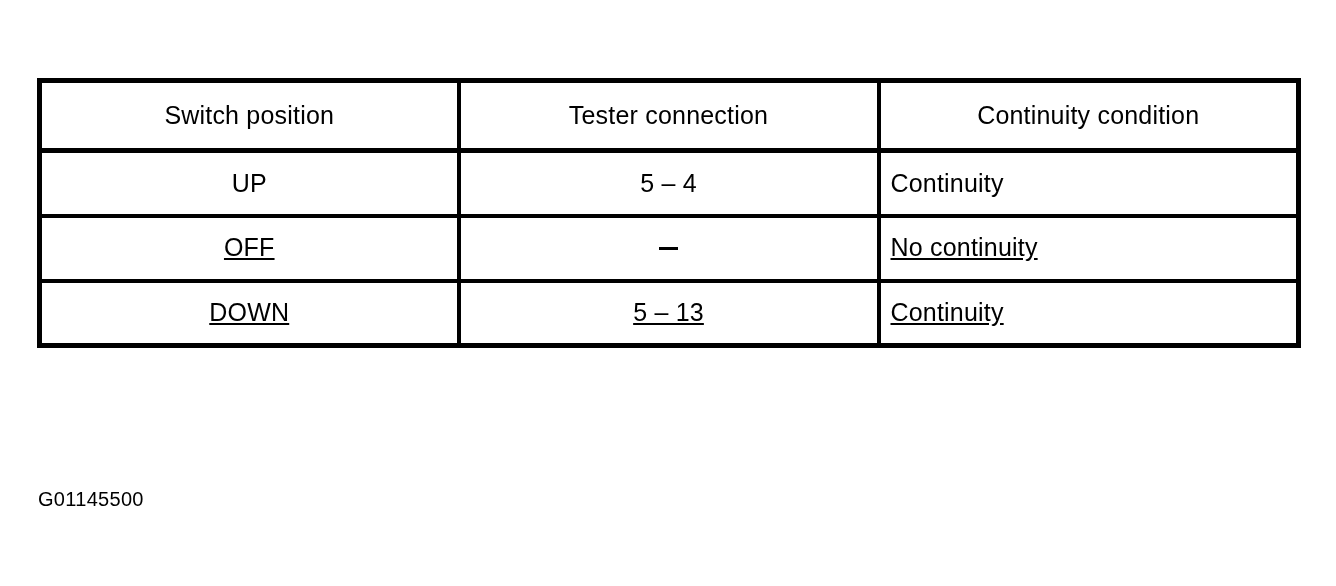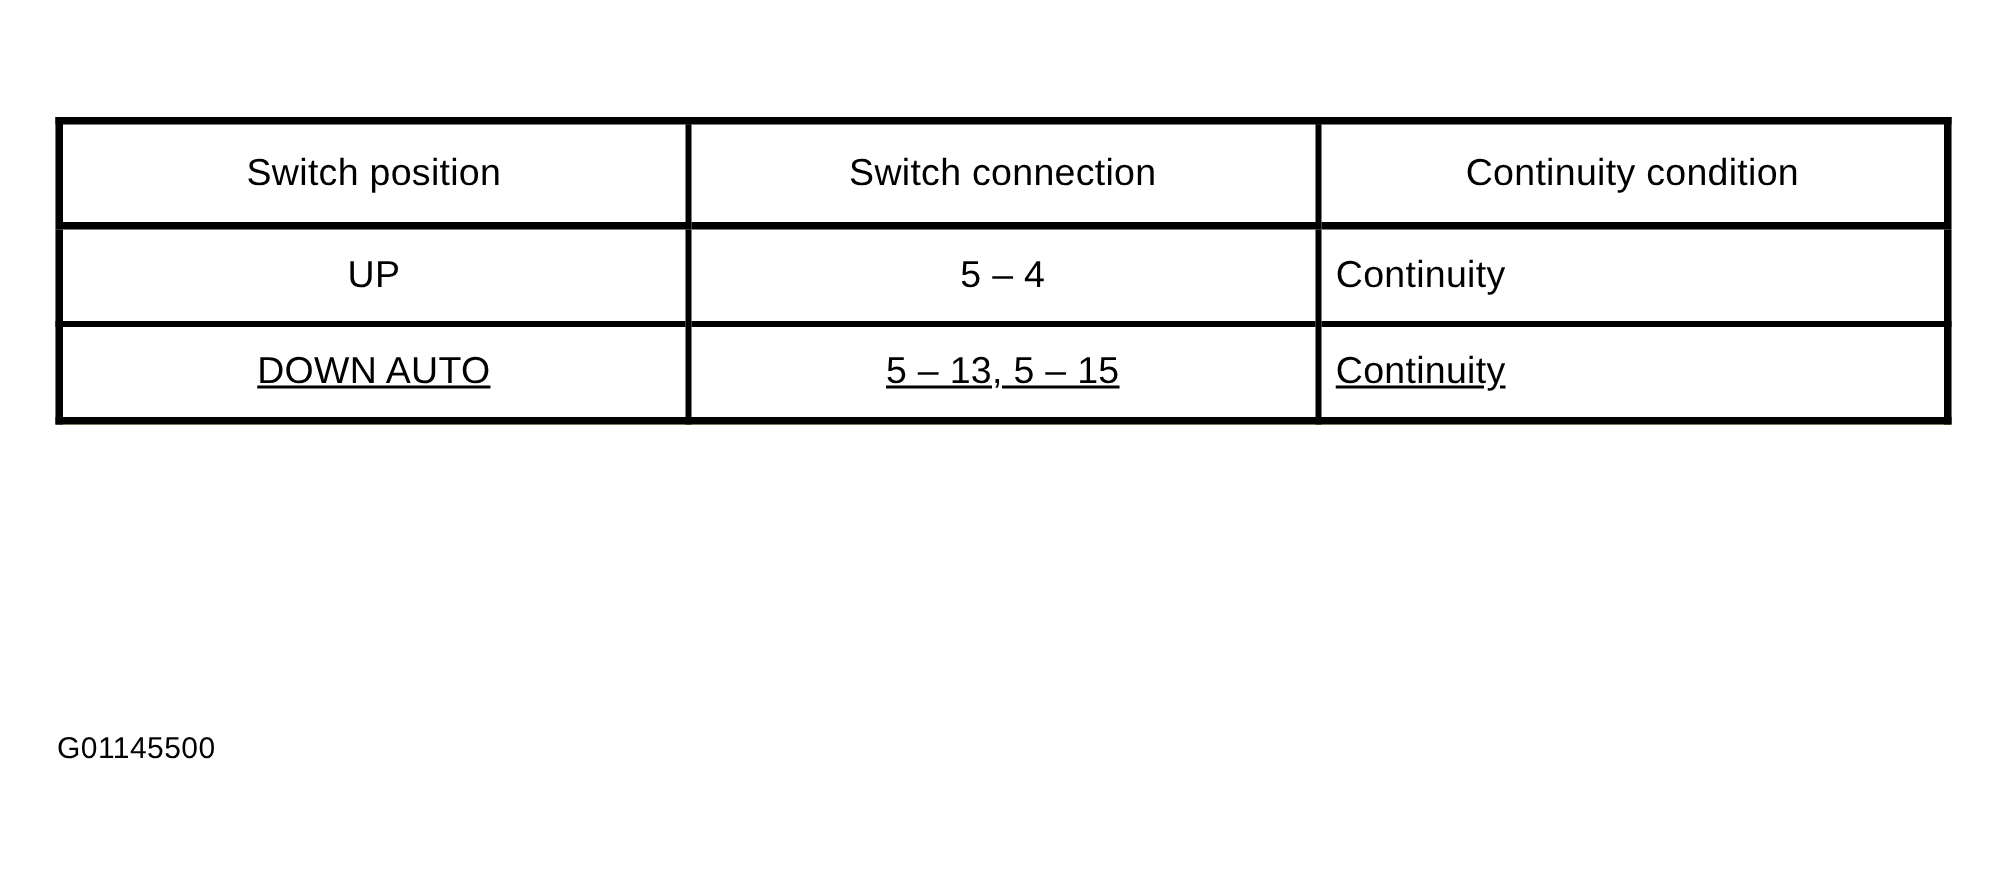--- a/index.html
+++ b/index.html
@@ -26,21 +26,21 @@
   }
 
   
   #spec-table {
     position: absolute;
     left: 37px;
     top: 78px;
     width: 1259px;
     border-collapse: collapse;
     table-layout: fixed;
-    background: #bef264;
+    background: #0f766e;
     border: 5px solid #000000;
   }
 
   #spec-table col.c1 { width: 419px; }
   #spec-table col.c2 { width: 420px; }
   #spec-table col.c3 { width: 420px; }
 
   #spec-table tr { height: 65px; }
 
   #spec-table th,
@@ -110,40 +110,47 @@
   <table id="spec-table">
     <colgroup>
       <col class="c1">
       <col class="c2">
       <col class="c3">
     </colgroup>
 
     <thead>
       <tr>
         <th class="ctr">Switch position</th>
-        <th class="ctr col-div">Switch connection</th>
+        <th class="ctr col-div">Tester connection</th>
         <th class="ctr col-div">Continuity condition</th>
       </tr>
     </thead>
 
     <tbody>
 
 
       <tr>
         <td class="ctr">UP</td>
         <td class="ctr col-div">5 – 4</td>
         <td class="lft col-div">Continuity</td>
       </tr>
 
-
+      <tr>
+        <td class="ctr">OFF</td>
+        <td class="dash-cell col-div">
+          <span class="dash-glyph"></span>
+        </td>
+        <td class="lft col-div">No continuity</td>
+      </tr>
 
       <tr>
-        <td class="ctr">DOWN AUTO</td>
-        <td class="ctr col-div">5 – 13, 5 – 15</td>
+        <td class="ctr">DOWN</td>
+        <td class="ctr col-div">5 – 13</td>
         <td class="lft col-div">Continuity</td>
       </tr>
+
 
     </tbody>
   </table>
 
   <div id="figure-caption">G01145500</div>
 
 </div>
 
 </body></html>

